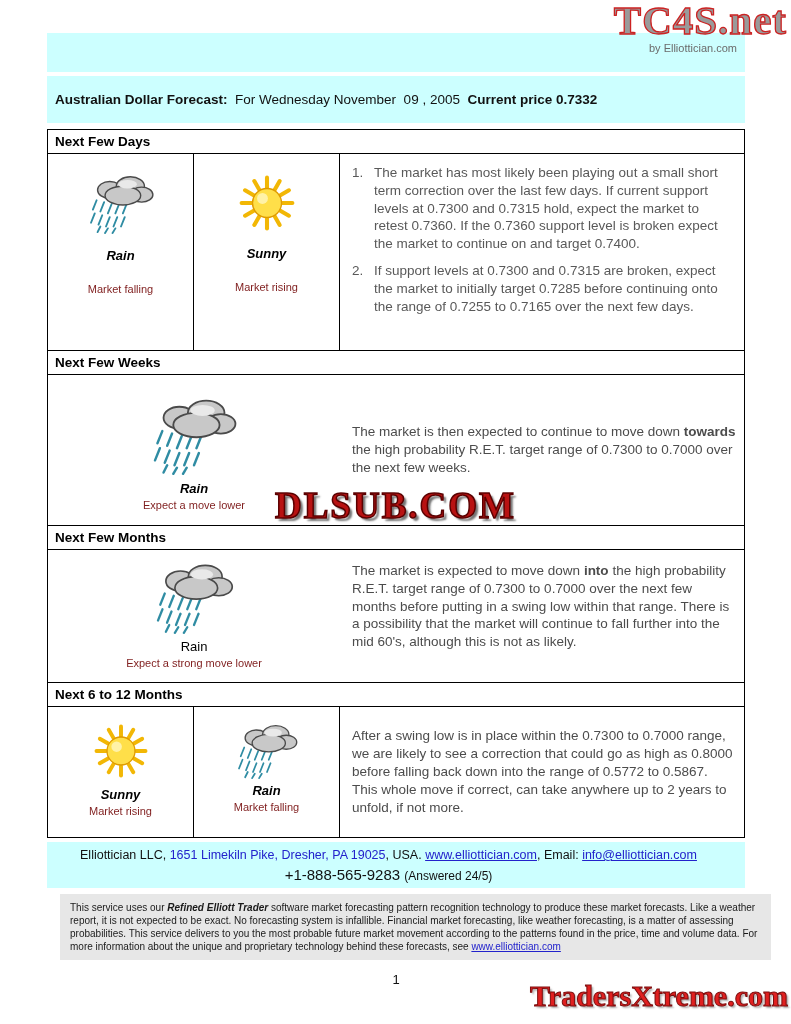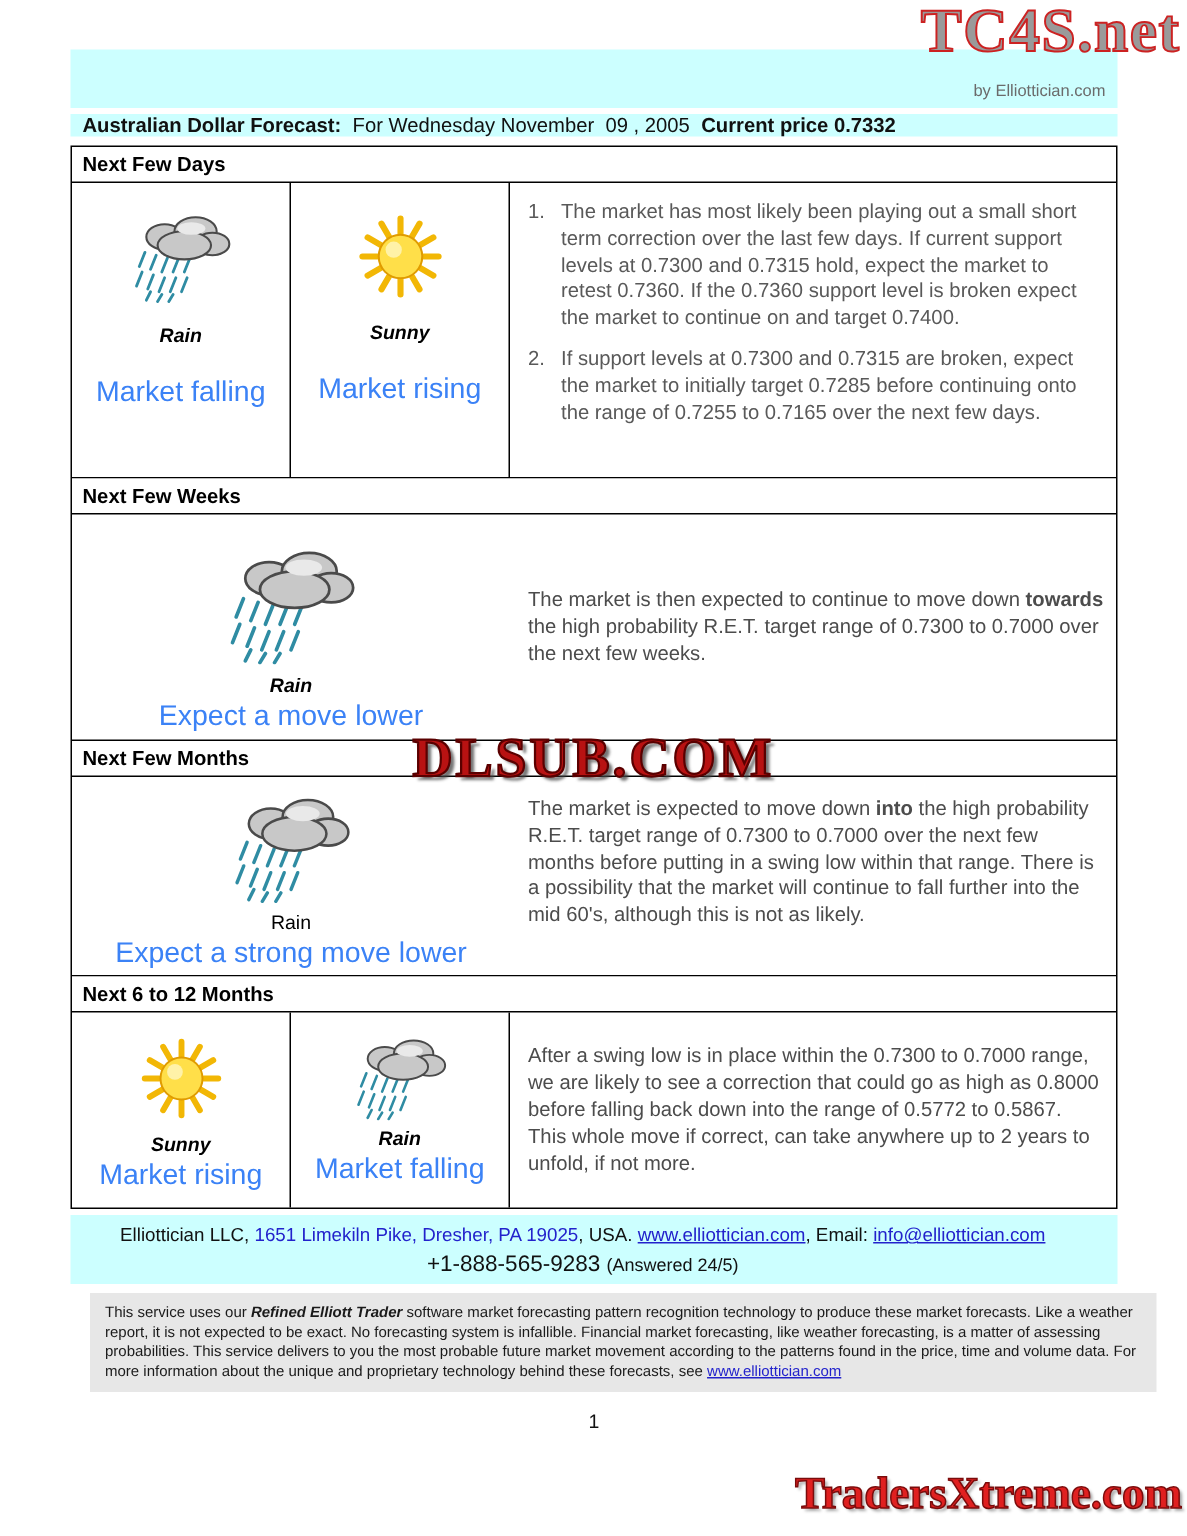--- a/index.html
+++ b/index.html
@@ -26,27 +26,27 @@
   
   .titlebar {
     position:relative;
     background:var(--cyan);
     height:39px;
     display:flex; align-items:center;
     padding-left:10px;
   }
   .titlebar .page-title { font-size:23px; font-weight:bold; color:#111; }
   .titlebar .byline {
-    position:absolute; right:8px; bottom:5px;
+    position:absolute; right:8px; bottom:18px;
     font-size:11px; color:#6b6b6b;
   }
   .forecastbar {
     margin-top:4px;
     background:var(--cyan);
-    padding:0 8px;
+    padding:16px 8px;
     font-size:13.5px; color:#111;
     white-space:pre-wrap;
   }
 
   
   .main { margin-top:6px; border:1px solid #000; background:#fff; }
   .section:not(:first-child) { border-top:1px solid #000; }
   .sec-header {
     padding:4px 7px;
     font-weight:bold; font-size:13.5px; color:#000;
@@ -61,21 +61,21 @@
     display:flex; flex-direction:column; align-items:center;
     padding-top:20px;
   }
   .iconcol {
     width:292px; flex-shrink:0;
     display:flex; flex-direction:column; align-items:center;
     padding-top:18px;
   }
   .icon-label { font-size:13px; font-weight:bold; font-style:italic; color:#000; margin-top:14px; }
   .icon-label.plain { font-weight:normal; font-style:normal; }
-  .icon-caption { font-size:19px; color:#3b82f6; margin-top:20px; }
+  .icon-caption { font-size:11px; color:#7f1d1d; margin-top:20px; }
   .icon-caption.tight { margin-top:3px; }
 
   .sec-text {
     flex:1; padding:10px 8px 10px 12px;
     font-size:13.5px; line-height:1.32; color:#595959;
   }
   .sec-text.centered { display:flex; align-items:center; }
   .sec-text.dark { color:#4c4c4c; }
   .list-item { display:flex; margin-bottom:9px; }
   .list-item .num { width:22px; flex-shrink:0; }

